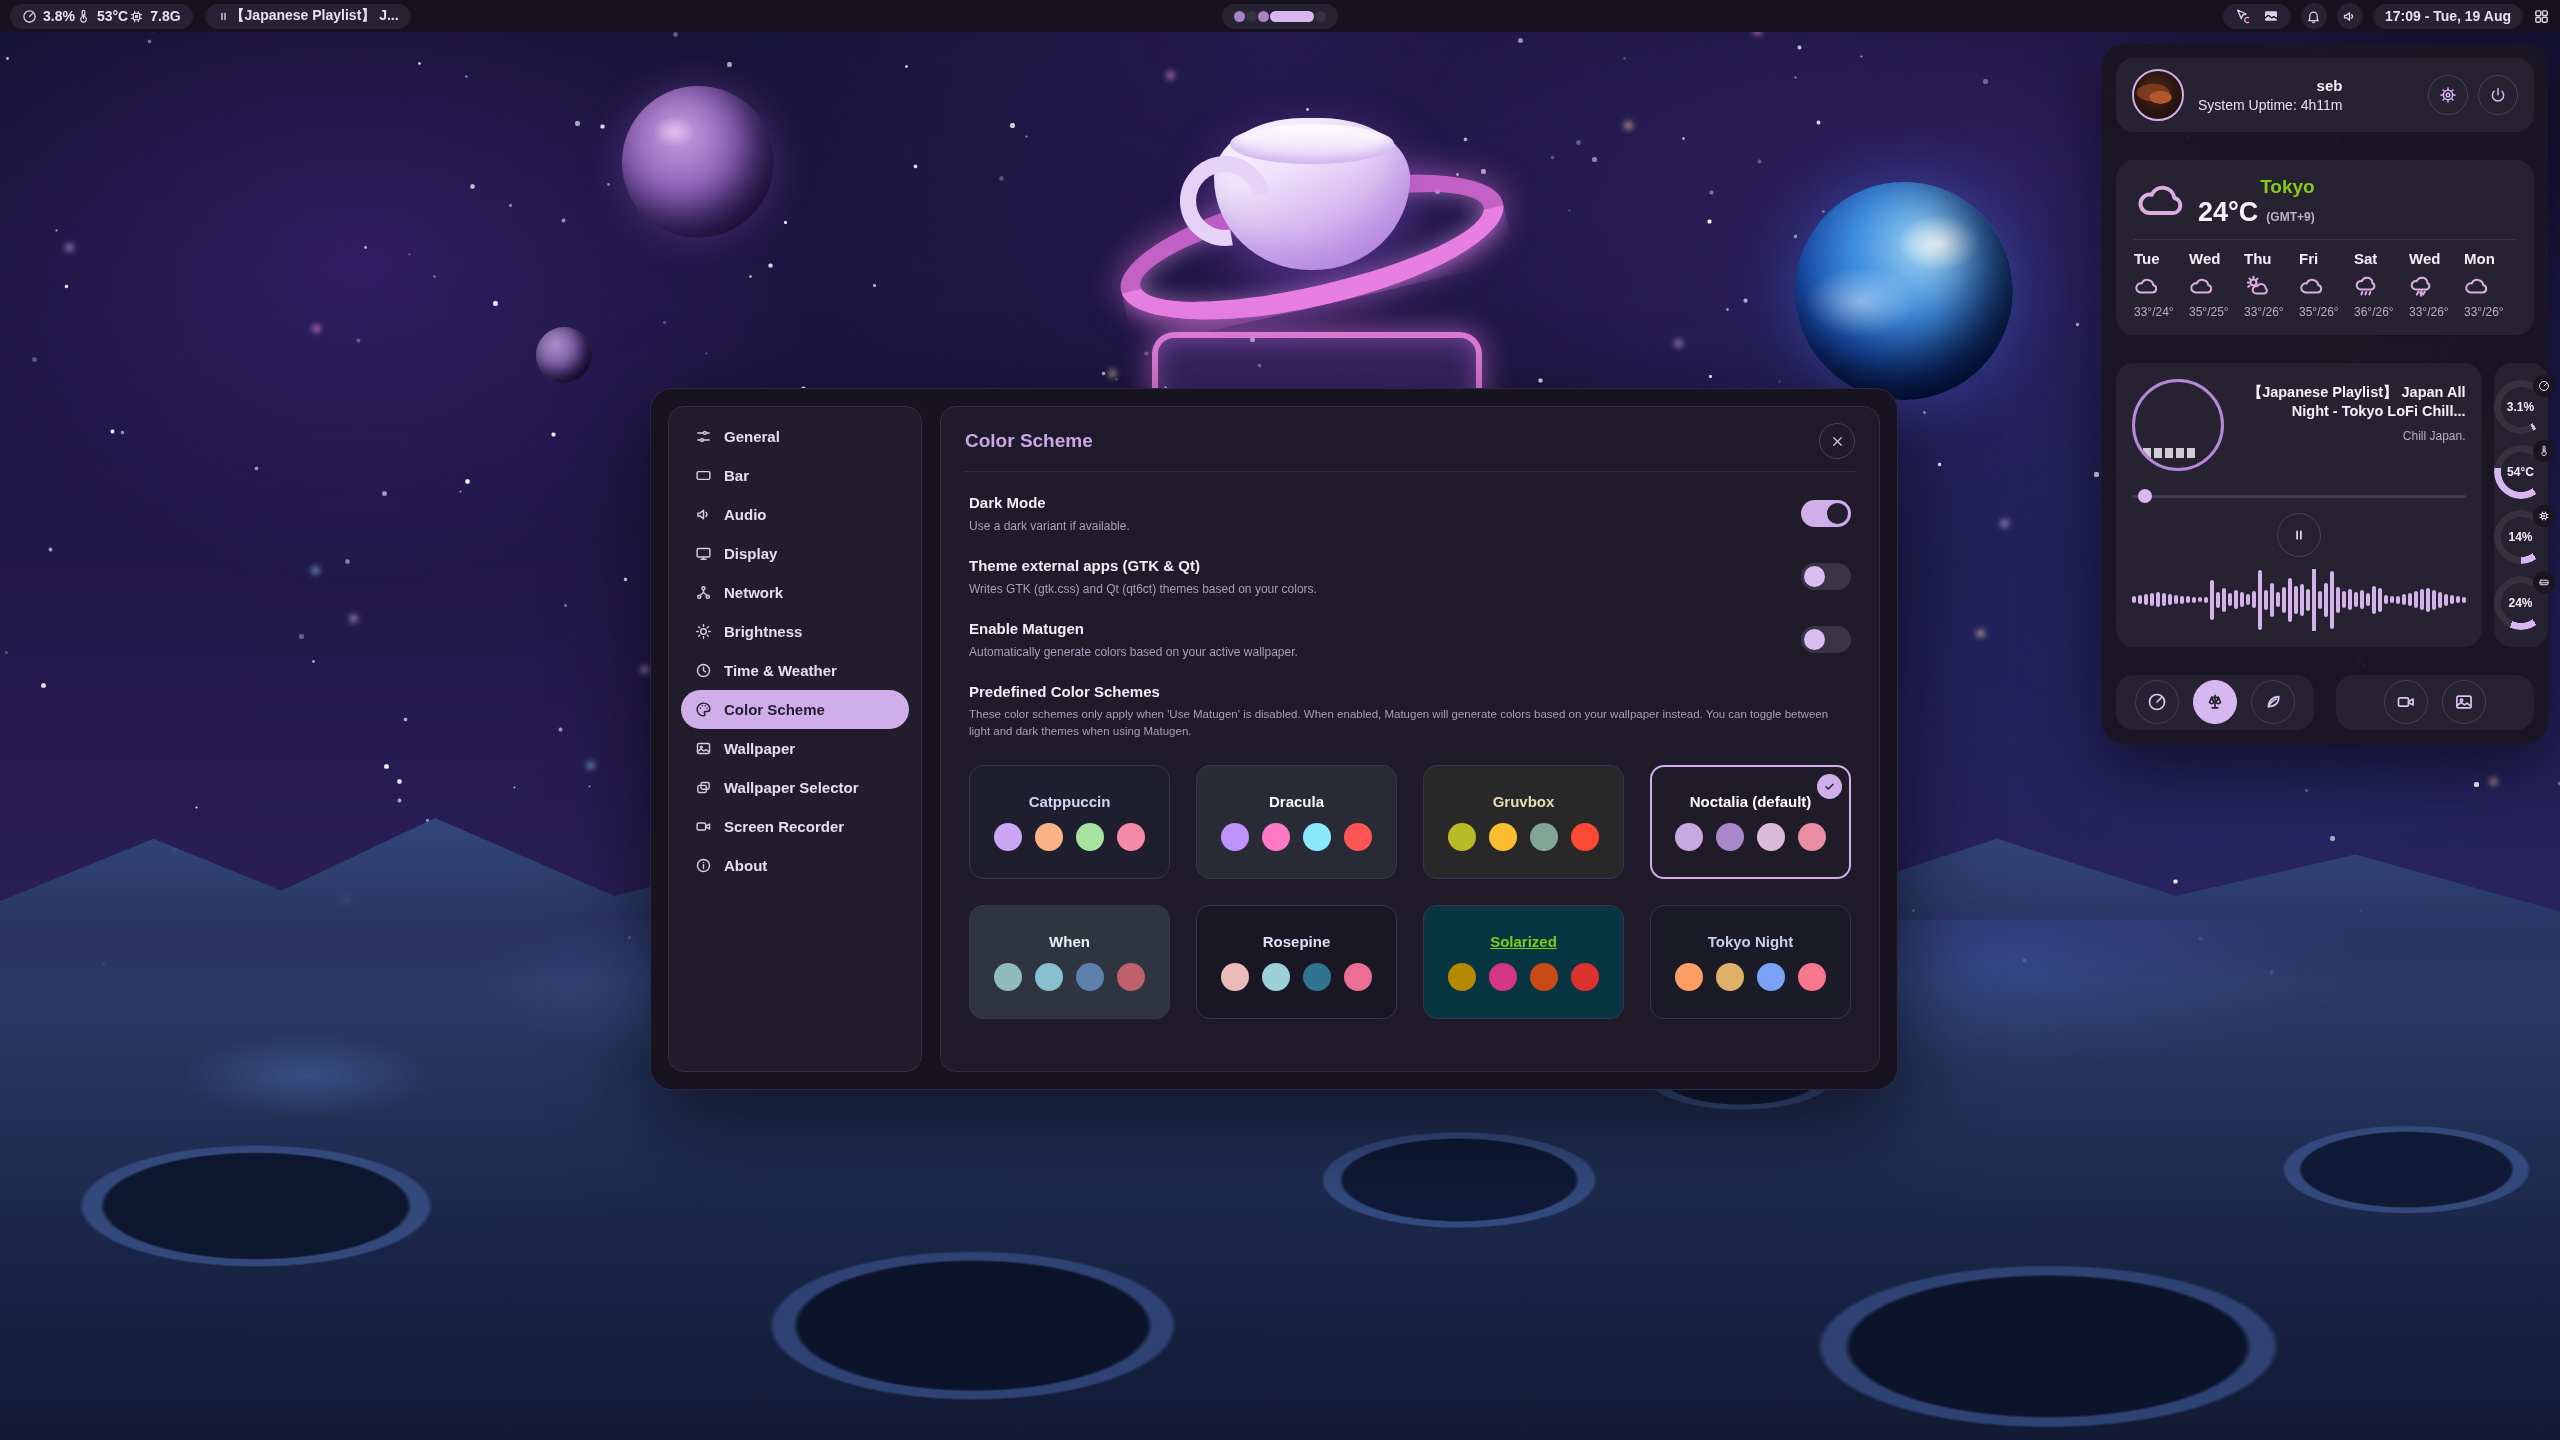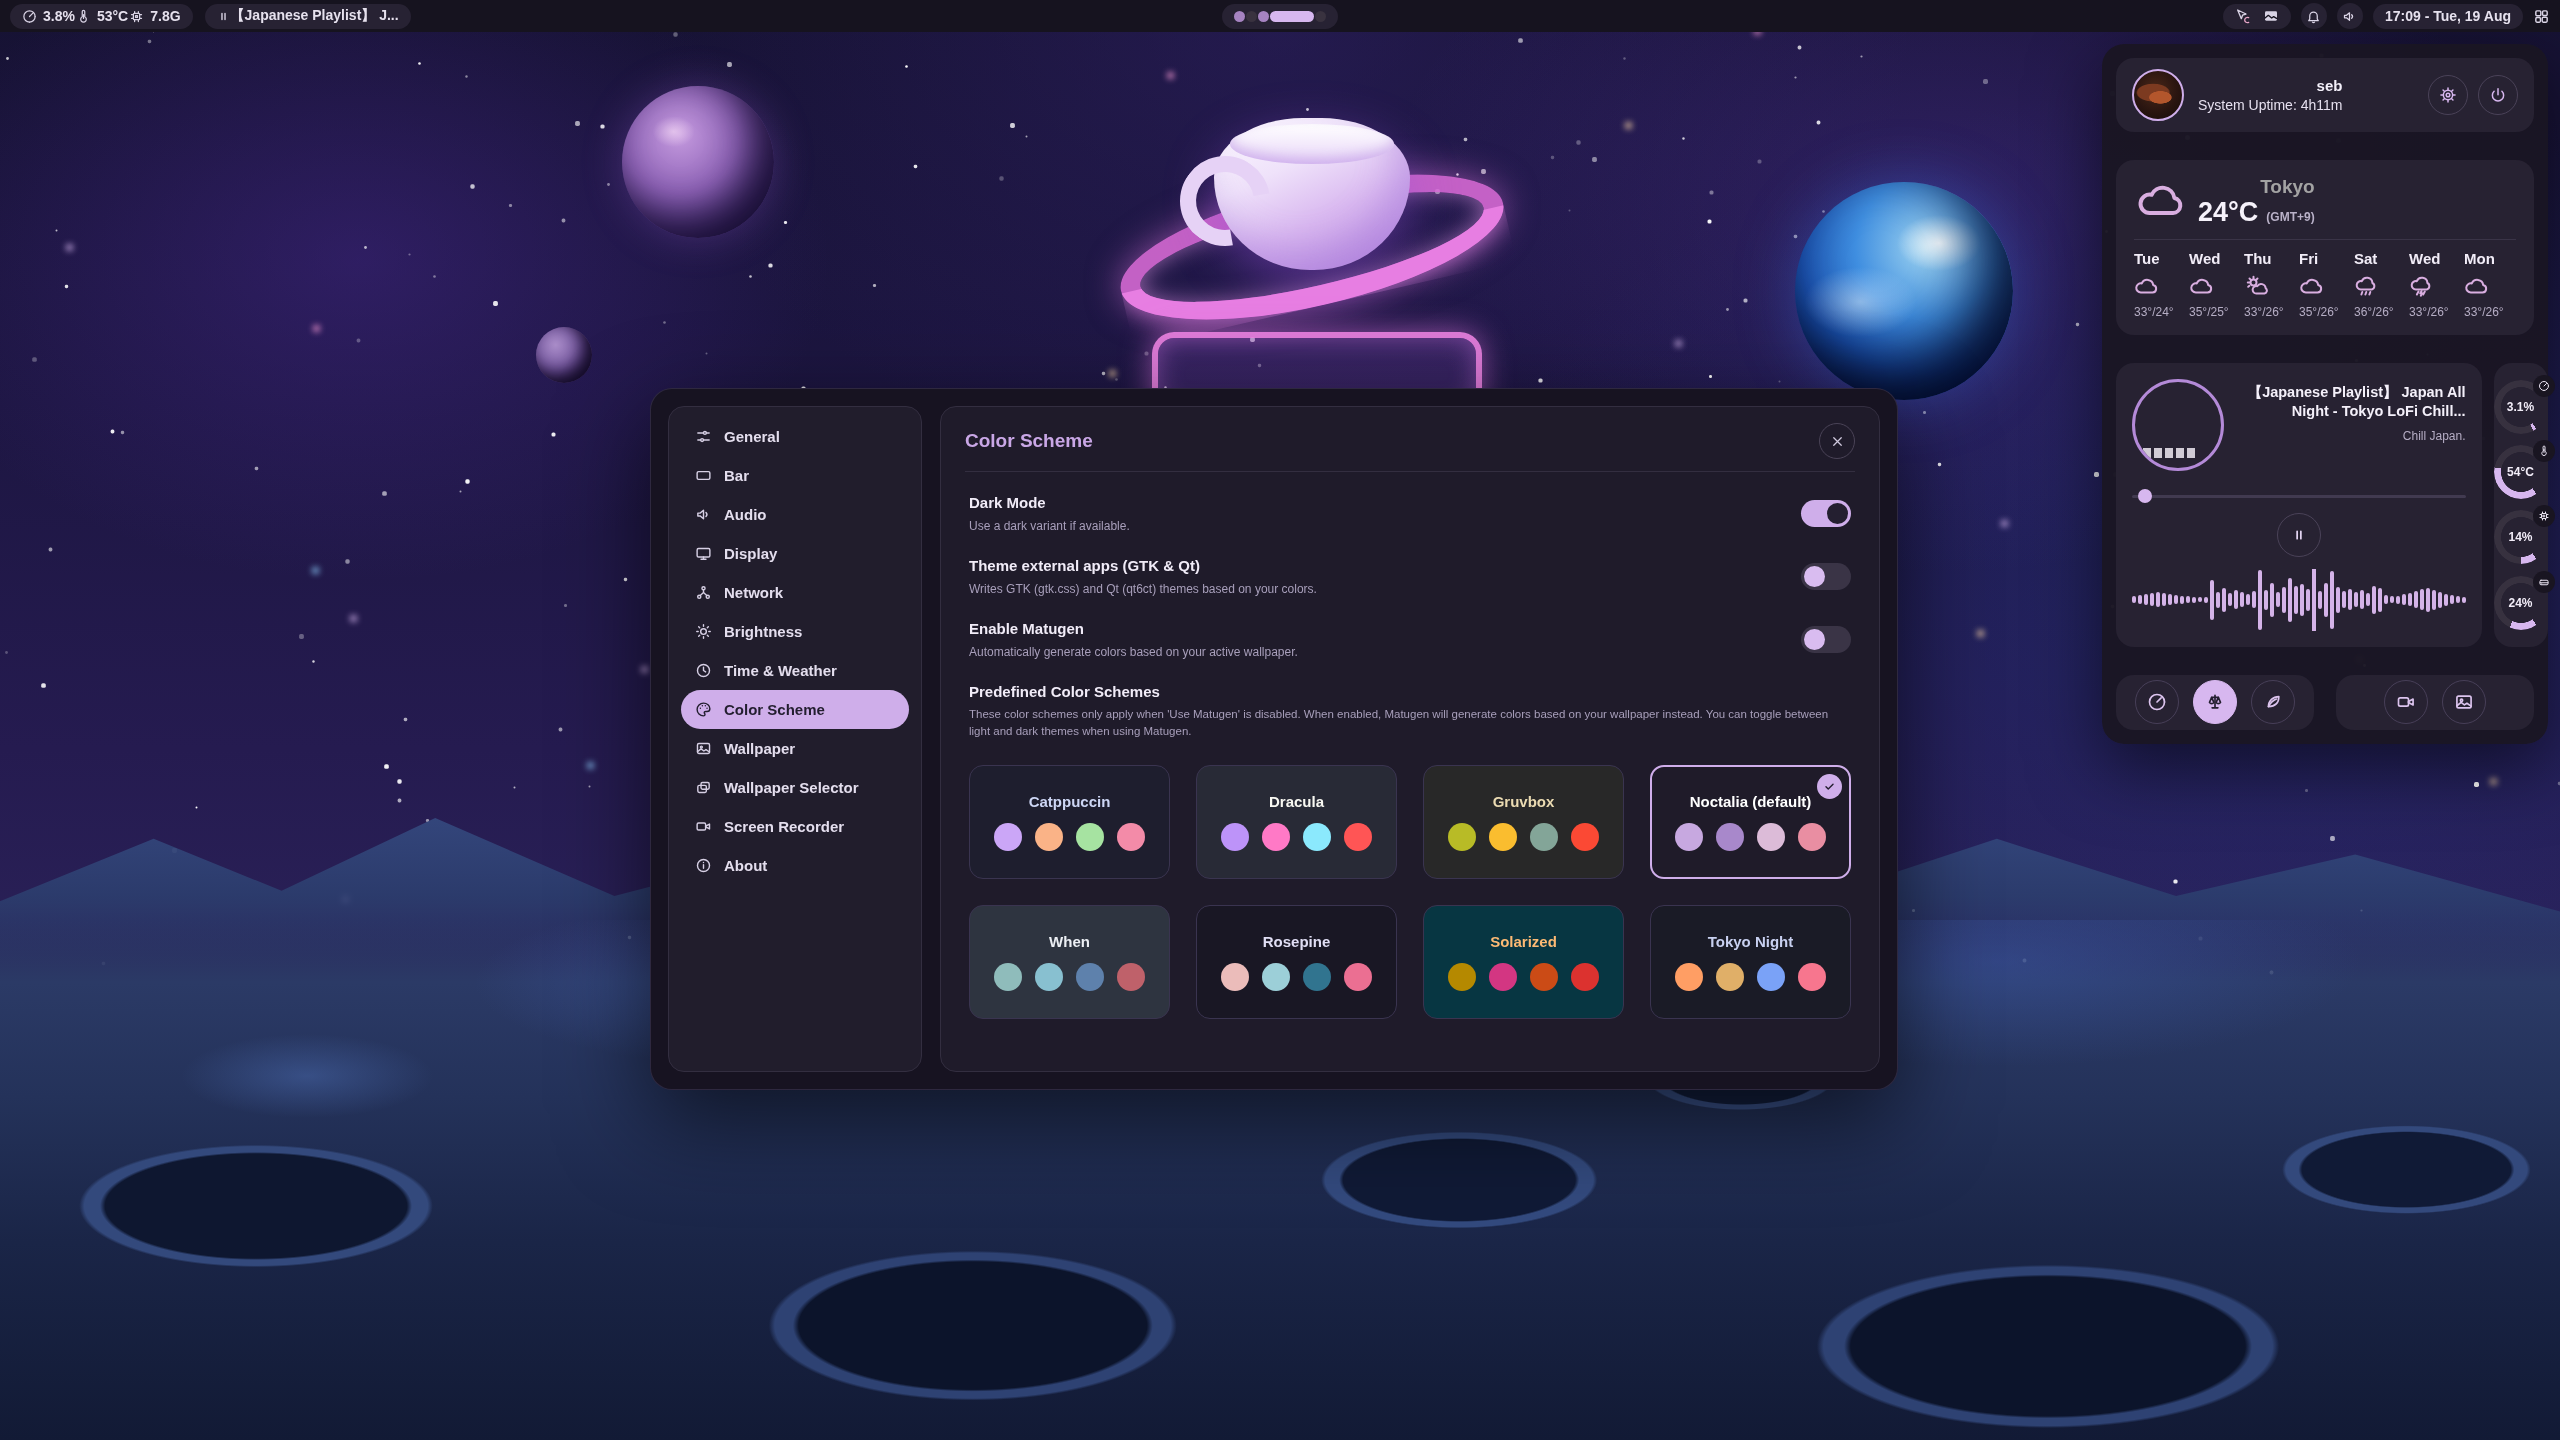--- a/index.html
+++ b/index.html
@@ -150,21 +150,21 @@
       radial-gradient(26px 14px at 40% 45%, #7c3a20 0 60%, transparent 66%),
       radial-gradient(circle at 45% 40%, #4a2718 0%, #2a1510 55%, #140b08 100%); }
   #user-name { font-size:15px; font-weight:700; color:#f4f0fa; }
   #user-uptime { font-size:14px; color:#e6e0ef; margin-top:3px; }
   .round-btn { width:40px; height:40px; border-radius:50%; border:1px solid #4a4258; display:flex; align-items:center; justify-content:center; color:var(--accent-bright); cursor:pointer; }
   #user-actions { margin-left:auto; display:flex; gap:10px; }
 
   #weather-card { height:182px; padding:16px 16px 12px; }
   #weather-top { display:flex; align-items:flex-start; gap:14px; padding-left:4px; }
   #weather-cloud { color:#d9aee0; }
-  #weather-city { font-size:19px; font-weight:700; color:#a3a3a3; }
+  #weather-city { font-size:19px; font-weight:700; color:#84cc16; }
   #weather-temp-row { display:flex; align-items:baseline; gap:8px; }
   #weather-temp { font-size:27px; font-weight:700; color:#f6f2fb; line-height:1.05; }
   #weather-tz { font-size:12px; font-weight:700; color:#b9b1c8; }
   #weather-divider { height:1px; background:#3a3447; margin:12px 2px 10px; }
   #forecast { display:flex; justify-content:space-between; padding:0 2px; }
   .fc-col { display:flex; flex-direction:column; align-items:flex-start; gap:7px; width:52px; }
   .fc-day { font-size:15px; font-weight:700; color:#f2edf8; }
   .fc-icon { color:#d9aee0; height:24px; display:flex; align-items:center; }
   .fc-temps { font-size:12px; color:#b5adc4; white-space:nowrap; }
 
@@ -540,21 +540,21 @@
           <div class="scheme-card" style="background: rgb(25, 23, 36);">
             <div class="scheme-name" style="color: rgb(224, 222, 244);">Rosepine</div>
             <div class="scheme-dots">
               <div class="scheme-dot" style="background: rgb(235, 188, 186);"></div>
               <div class="scheme-dot" style="background: rgb(156, 207, 216);"></div>
               <div class="scheme-dot" style="background: rgb(49, 116, 143);"></div>
               <div class="scheme-dot" style="background: rgb(235, 111, 146);"></div>
             </div>
           </div>
           <div class="scheme-card" style="background: rgb(7, 54, 66);">
-            <div class="scheme-name" style="color: #fdba74;">Solarized</div>
+            <div class="scheme-name" style="color: #84cc16; text-decoration: underline;">Solarized</div>
             <div class="scheme-dots">
               <div class="scheme-dot" style="background: rgb(181, 137, 0);"></div>
               <div class="scheme-dot" style="background: rgb(211, 54, 130);"></div>
               <div class="scheme-dot" style="background: rgb(203, 75, 22);"></div>
               <div class="scheme-dot" style="background: rgb(220, 50, 47);"></div>
             </div>
           </div>
           <div class="scheme-card" style="background: rgb(26, 27, 38);">
             <div class="scheme-name" style="color: rgb(200, 208, 240);">Tokyo Night</div>
             <div class="scheme-dots">

